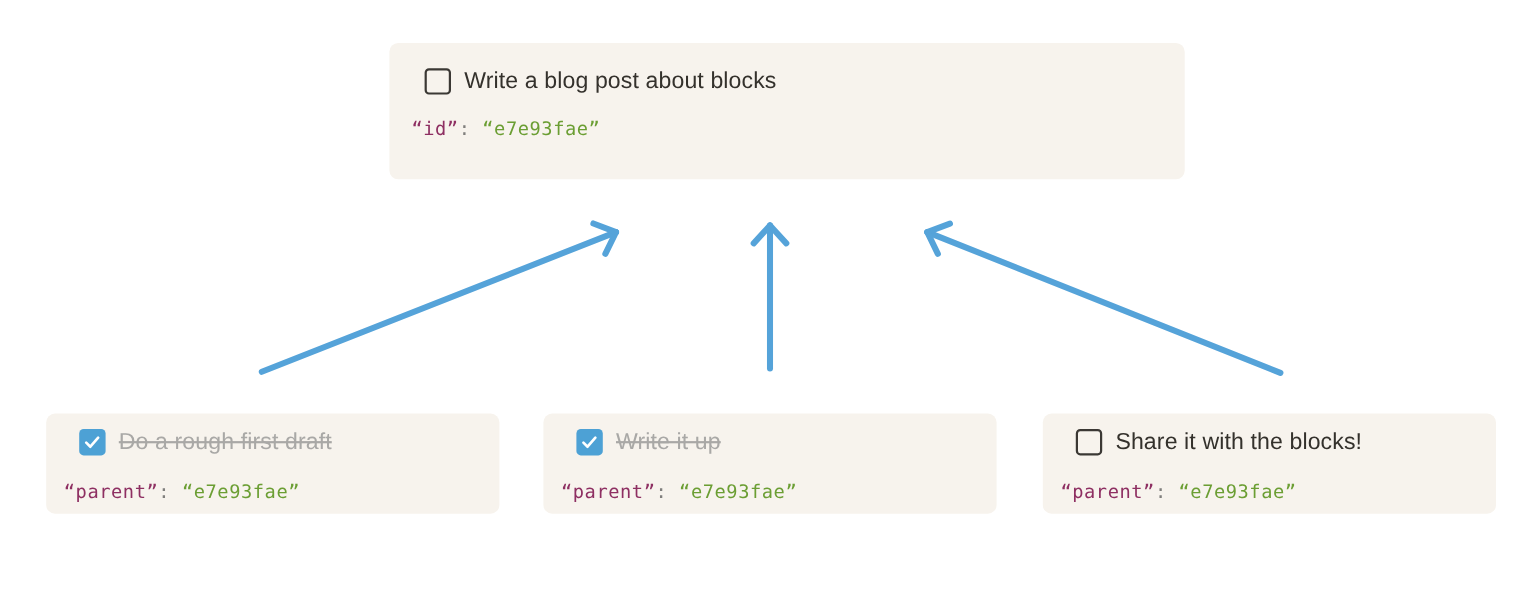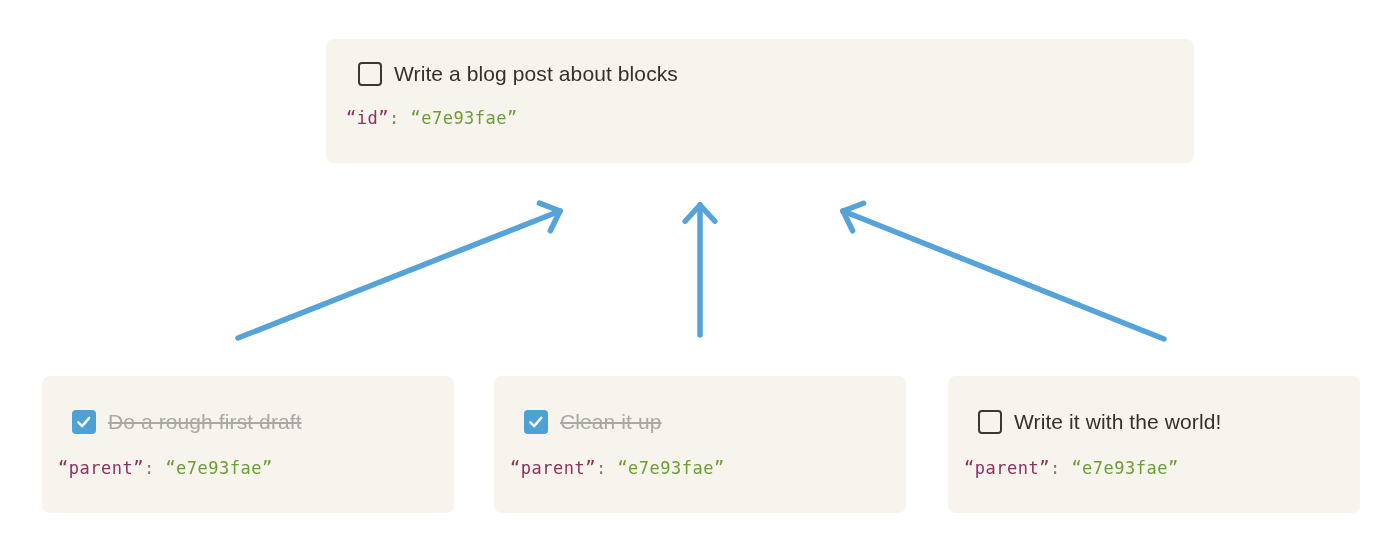--- a/index.html
+++ b/index.html
@@ -27,28 +27,28 @@
     background: var(--page-bg);
     overflow: hidden;
   }
   .card {
     position: absolute;
     background: var(--card-bg);
     border-radius: 8px;
     box-sizing: border-box;
   }
   .card.parent-card {
-    left: 326px; top: 39px;
-    width: 868px; height: 124px;
+    left: 354px; top: 39px;
+    width: 723px; height: 124px;
     padding: 23px 0 0 32px;
   }
   .card.child-card {
     top: 376px;
-    width: 412px; height: 137px;
-    padding: 34px 0 0 30px;
+    width: 412px; height: 91px;
+    padding: 14px 0 0 30px;
   }
   .card.child-1 { left: 42px; }
   .card.child-2 { left: 494px; }
   .card.child-3 { left: 948px; }
 
   .task-row {
     display: flex;
     align-items: center;
     gap: 12px;
     height: 24px;
@@ -160,28 +160,28 @@
     <div class="code-line"><span class="code-key">“parent”</span><span class="code-punct">: </span><span class="code-value">“e7e93fae”</span></div>
   </div>
 
   <div class="card child-card child-2">
     <div class="task-row">
       <span class="checkbox checked">
         <svg class="check-icon" viewBox="0 0 24 24">
             <polyline points="4.5,12.5 9.5,17.5 19,6.5"></polyline>
           </svg>
       </span>
-      <span class="task-title done">Clean it up</span>
+      <span class="task-title done">Write it up</span>
     </div>
     <div class="code-line"><span class="code-key">“parent”</span><span class="code-punct">: </span><span class="code-value">“e7e93fae”</span></div>
   </div>
 
   <div class="card child-card child-3">
     <div class="task-row">
       <span class="checkbox">
         
       </span>
-      <span class="task-title">Write it with the world!</span>
+      <span class="task-title">Share it with the blocks!</span>
     </div>
     <div class="code-line"><span class="code-key">“parent”</span><span class="code-punct">: </span><span class="code-value">“e7e93fae”</span></div>
   </div>
 
 </div>
 
 </body></html>

